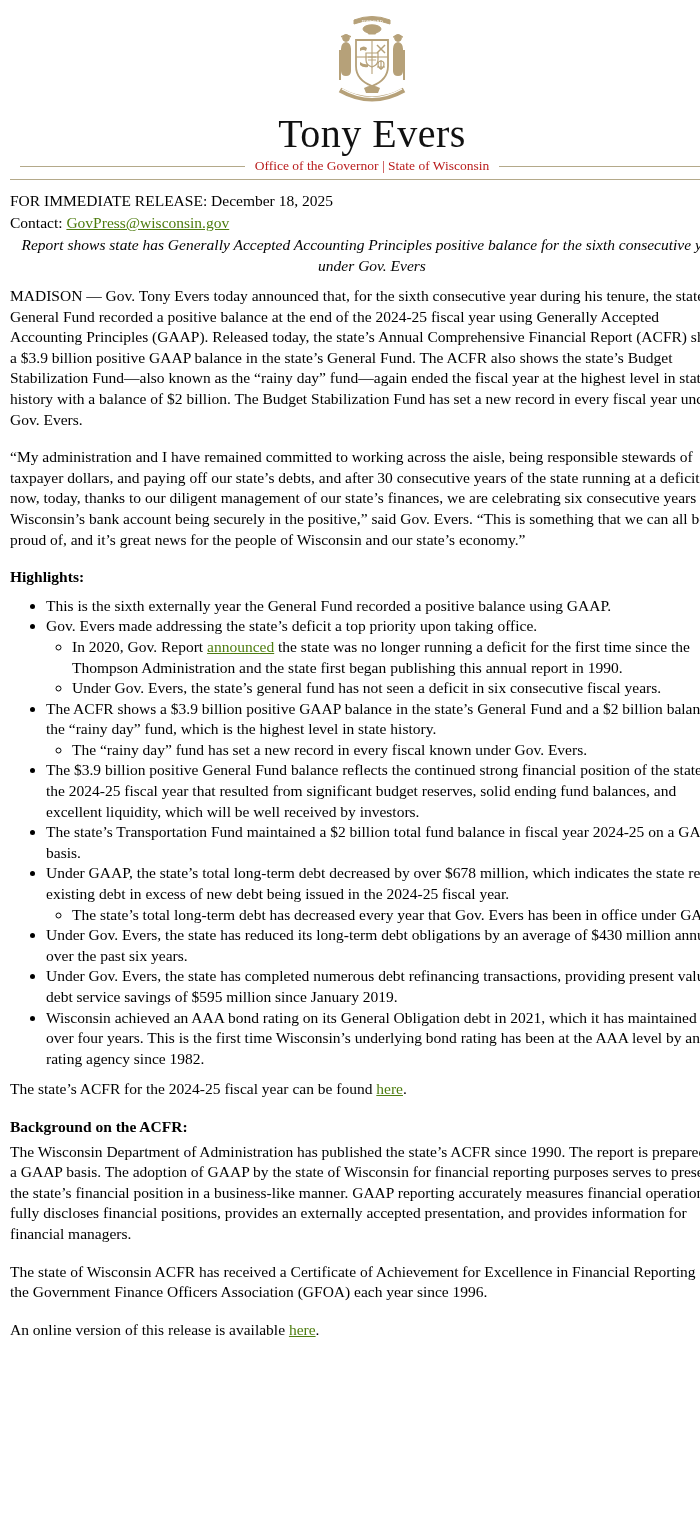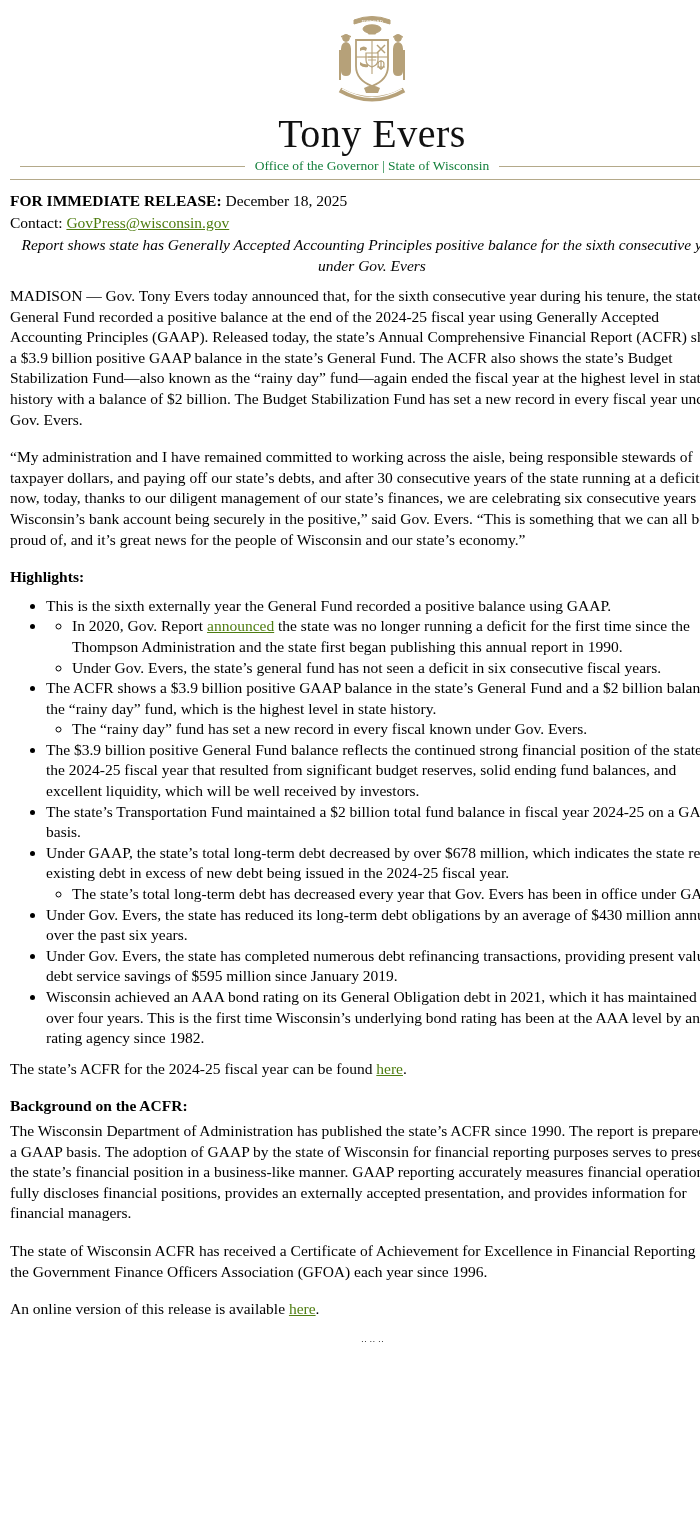--- a/index.html
+++ b/index.html
@@ -59,35 +59,35 @@
     flex: 1 1 auto;
     height: 1px;
     background: #b4a98a;
   }
   .office-line {
     flex: 0 0 auto;
     padding: 0 10px;
     font-size: 13.5px;
     line-height: 16px;
     white-space: nowrap;
-    color: #15803d;
+    color: #b91c1c;
   }
   .divider-thin {
     height: 1px;
     background: #b4a98a;
     margin: 5px 0 0 0;
   }
 
   
   .meta {
     margin-top: 10px;
     font-size: 15.5px;
     line-height: 22px;
   }
-  .meta .label { font-weight: bold; }
+  .meta .label { font-weight: normal; }
   a.link {
     color: #4d7c0f;
     text-decoration: underline;
   }
 
   
   h1.headline {
     text-align: center;
     font-size: 21px;
     line-height: 28px;
@@ -233,20 +233,21 @@
     <p class="body-text">MADISON — Gov. Tony Evers today announced that, for the sixth consecutive year during his tenure, the state’s General Fund recorded a positive balance at the end of the 2024-25 fiscal year using Generally Accepted Accounting Principles (GAAP). Released today, the state’s Annual Comprehensive Financial Report (ACFR) shows a $3.9 billion positive GAAP balance in the state’s General Fund. The ACFR also shows the state’s Budget Stabilization Fund—also known as the “rainy day” fund—again ended the fiscal year at the highest level in state history with a balance of $2 billion. The Budget Stabilization Fund has set a new record in every fiscal year under Gov. Evers.</p>
     <p class="body-text">“My administration and I have remained committed to working across the aisle, being responsible stewards of taxpayer dollars, and paying off our state’s debts, and after 30 consecutive years of the state running at a deficit, now, today, thanks to our diligent management of our state’s finances, we are celebrating six consecutive years of Wisconsin’s bank account being securely in the positive,” said Gov. Evers. “This is something that we can all be proud of, and it’s great news for the people of Wisconsin and our state’s economy.”</p>
 
     <h2 class="section-head">Highlights:</h2>
 
     <ul class="bullets">
       <li>
         <span>This is the sixth externally year the General Fund recorded a positive balance using GAAP.</span>
       </li>
       <li>
+        <span>Gov. Evers made addressing the state’s deficit a top priority upon taking office.</span>
         <ul class="sub">
           <li><span>In 2020, Gov. Report </span><a class="link" href="#">announced</a><span> the state was no longer running a deficit for the first time since the Thompson Administration and the state first began publishing this annual report in 1990.</span></li>
           <li><span>Under Gov. Evers, the state’s general fund has not seen a deficit in six consecutive fiscal years.</span></li>
         </ul>
       </li>
       <li>
         <span>The ACFR shows a $3.9 billion positive GAAP balance in the state’s General Fund and a $2 billion balance in the “rainy day” fund, which is the highest level in state history.</span>
         <ul class="sub">
           <li><span>The “rainy day” fund has set a new record in every fiscal known under Gov. Evers.</span></li>
         </ul>

